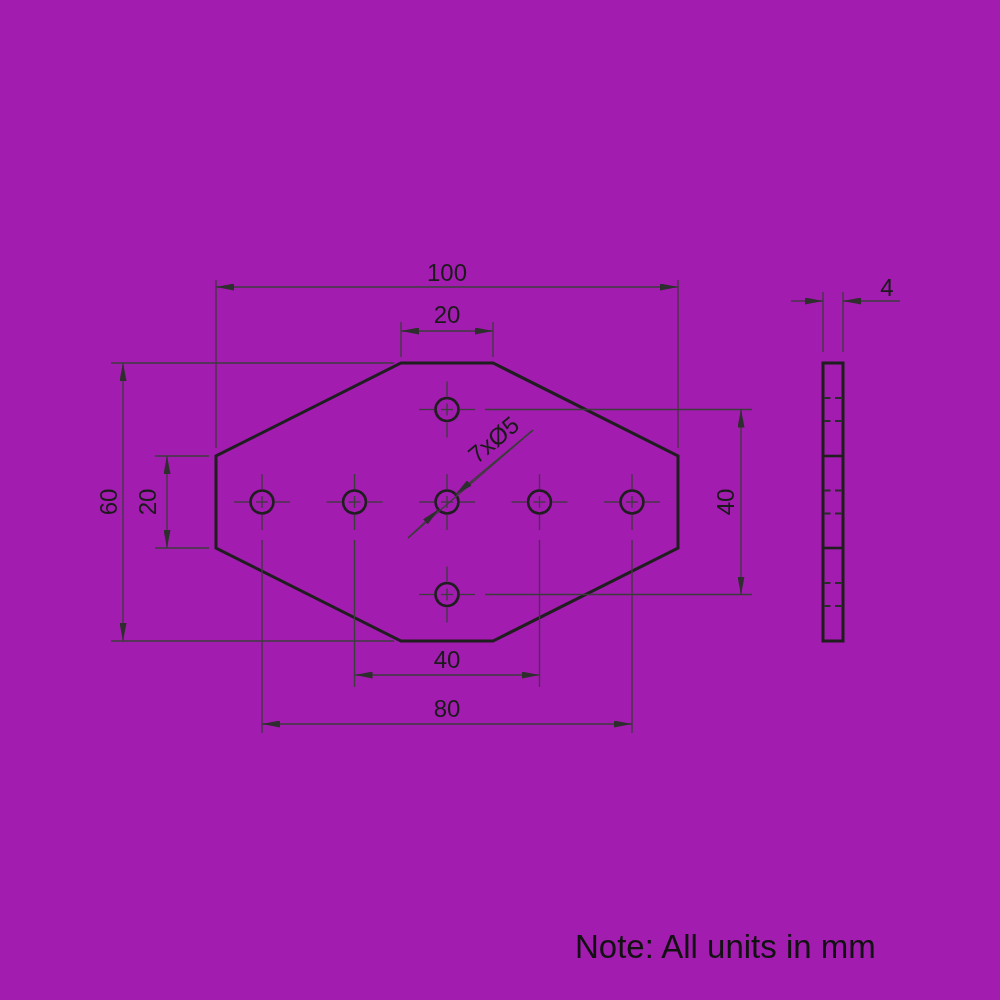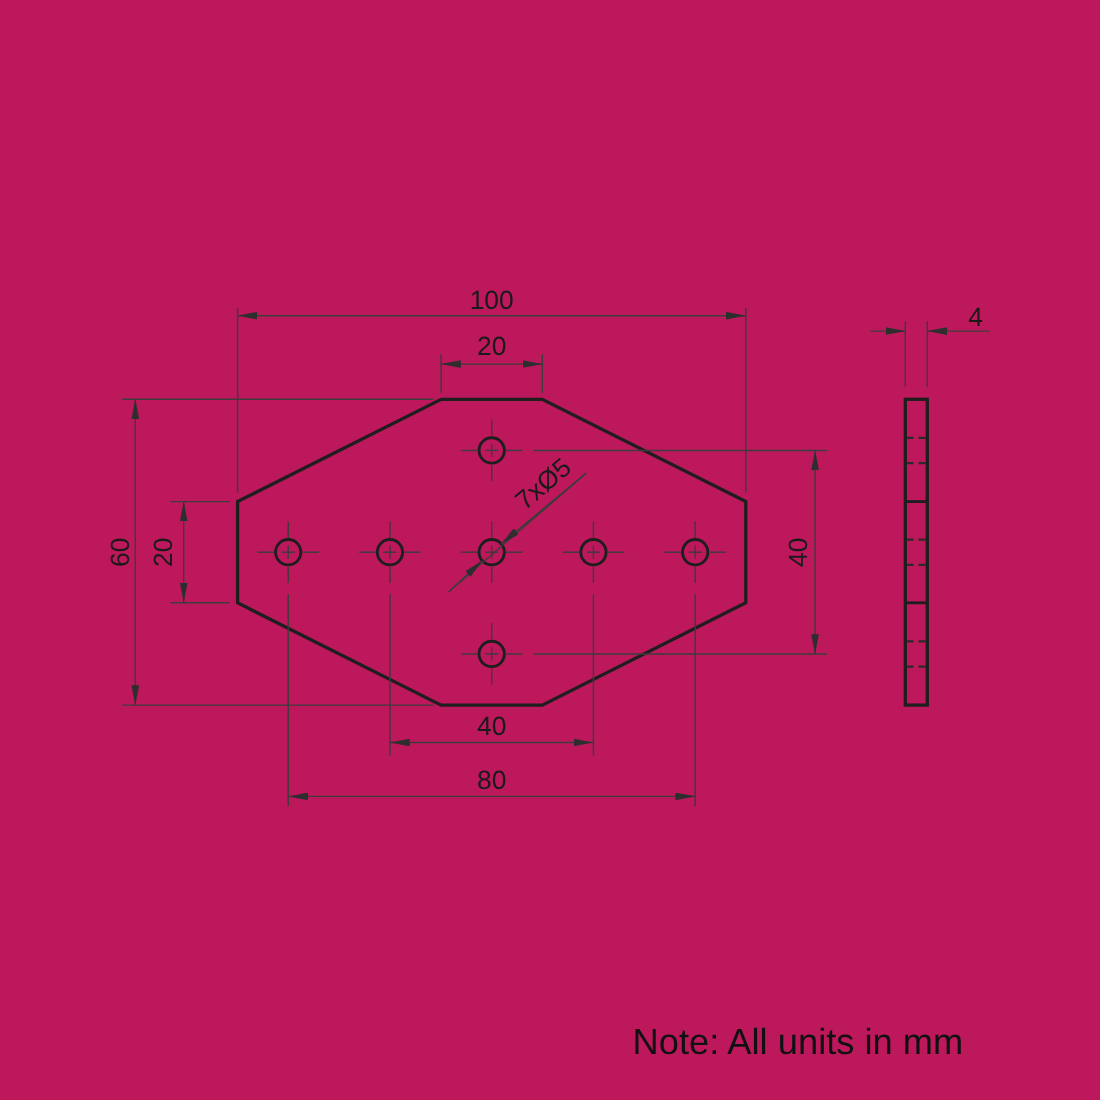--- a/index.html
+++ b/index.html
@@ -1,16 +1,16 @@
 <!DOCTYPE html>
 <html><head>
 <meta charset="utf-8">
 <style>
   html,body{margin:0;padding:0;background:#ffffff;}
-  .canvas{position:relative;width:1000px;height:1000px;background:#be185d;overflow:hidden;}
+  .canvas{position:relative;width:1000px;height:1000px;background:#a21caf;overflow:hidden;}
   svg{display:block;}
   .thick{stroke:#1e1e1e;stroke-width:3;fill:none;stroke-linejoin:miter;}
   .med{stroke:#1e1e1e;stroke-width:2.6;fill:none;}
   .thin{stroke:#3c3c3c;stroke-width:1.3;fill:none;}
   .hidden-ln{stroke:#2a2a2a;stroke-width:2;stroke-dasharray:6.5 4.5;fill:none;}
   .arrowfill{fill:#2e2e2e;}
   text{font-family:"Liberation Sans",sans-serif;font-size:24px;fill:#1a1a1a;}
   .note-text{font-size:33px;fill:#111111;}
 </style>
 </head>

